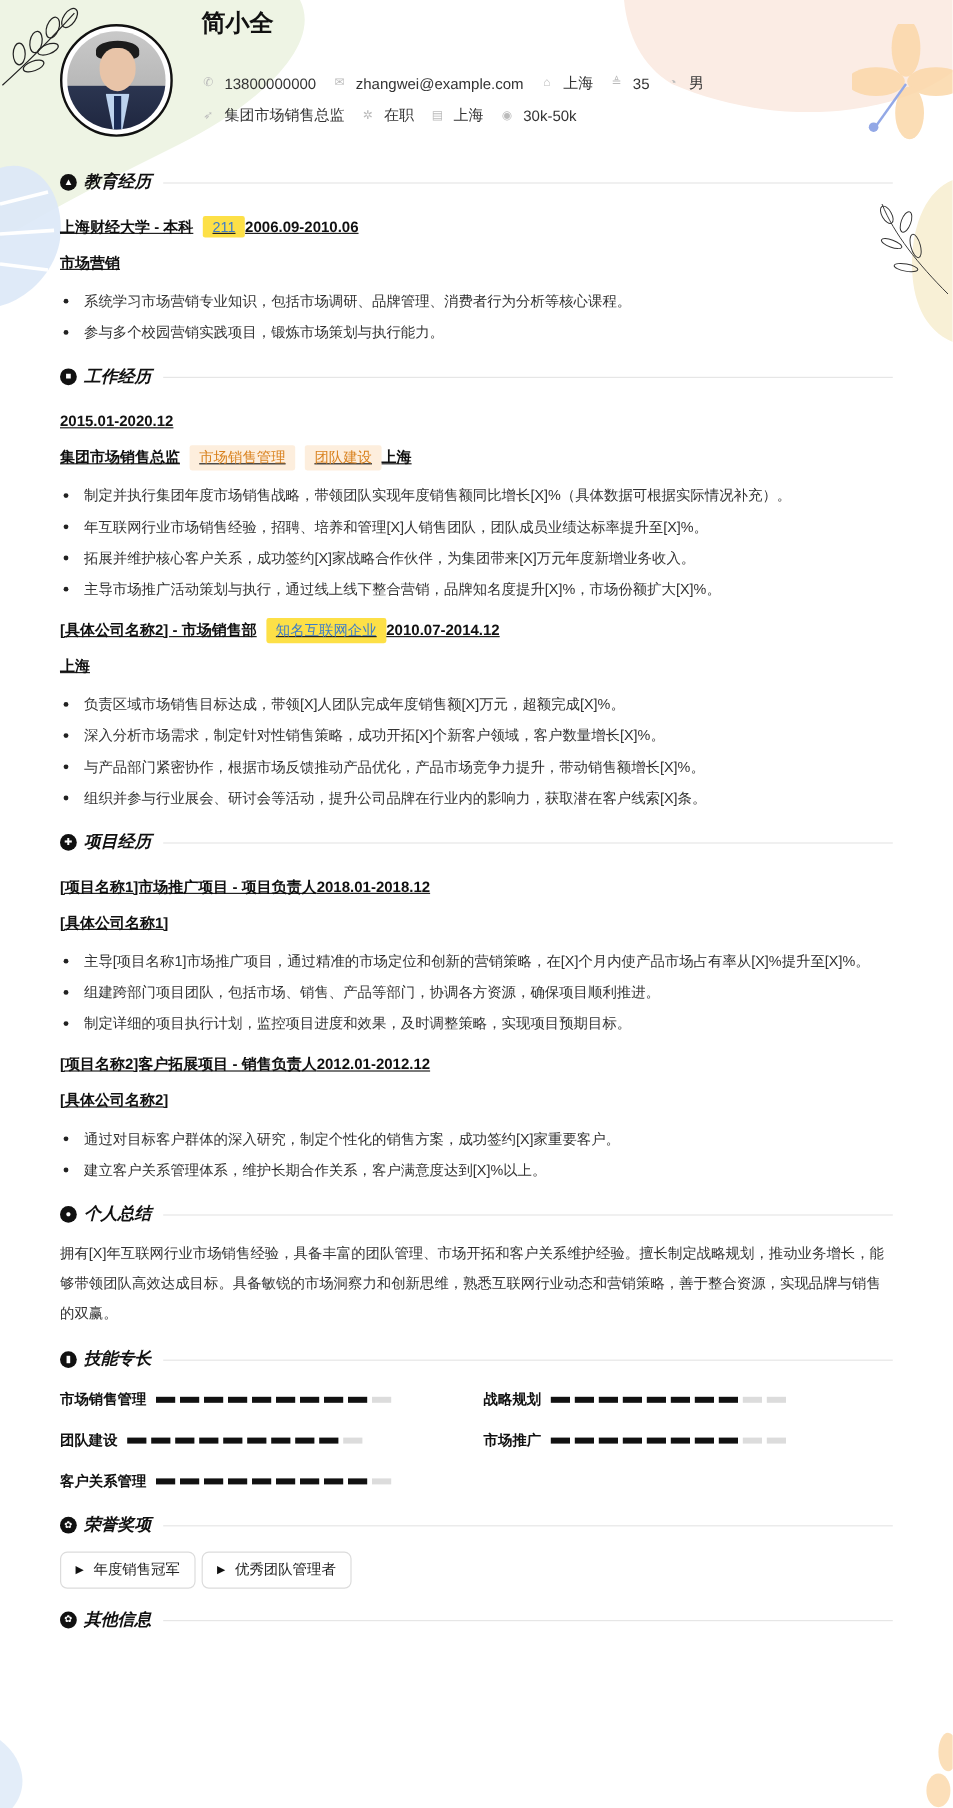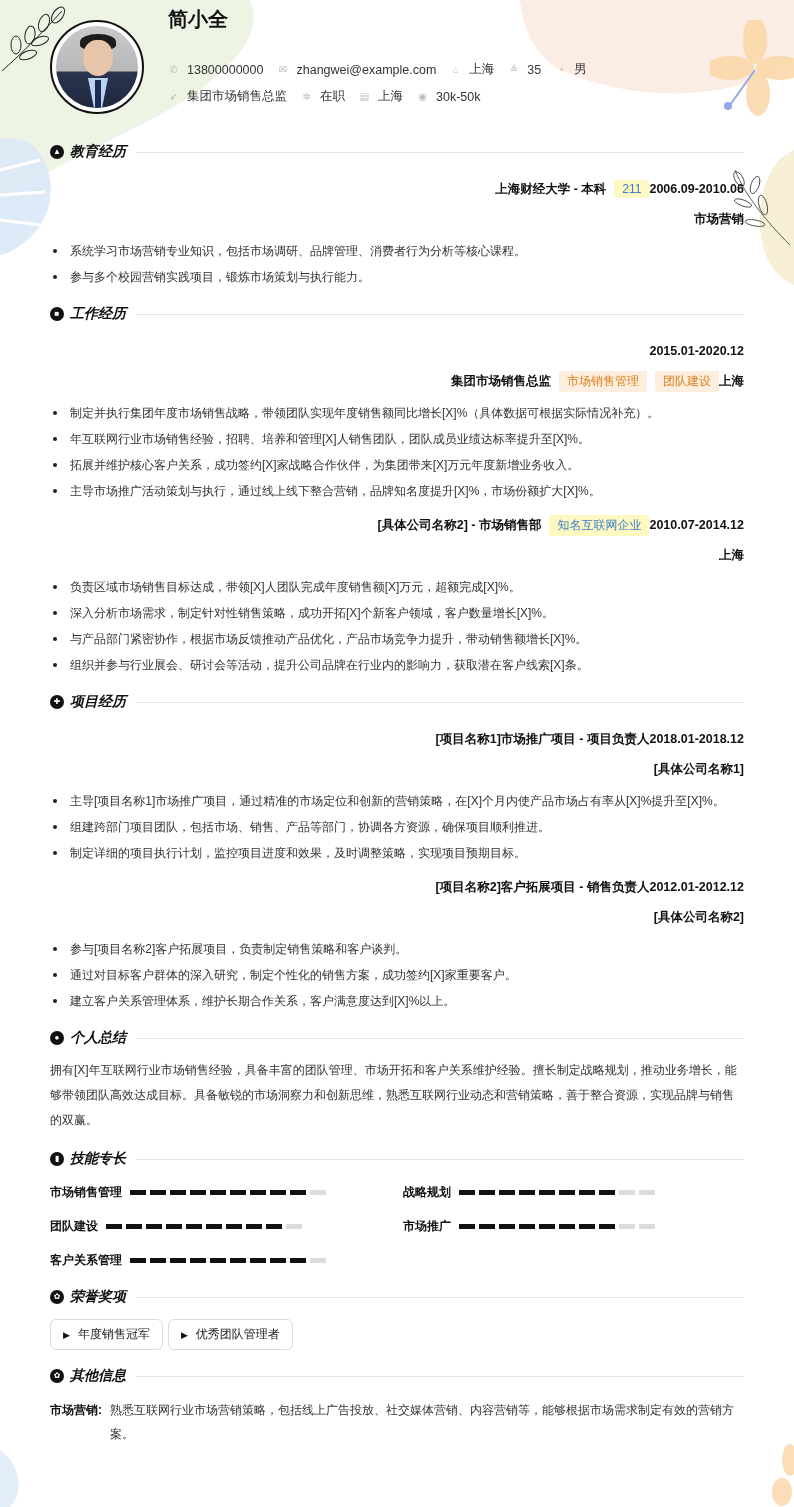--- a/index.html
+++ b/index.html
@@ -47,26 +47,26 @@
   
   .section { margin-top: 12px; }
   .section-title { display: flex; align-items: center; height: 24px; margin-bottom: 10px; }
   .sec-icon {
     width: 14px; height: 14px; border-radius: 50%; background: #111; color: #fff;
     font-size: 8px; line-height: 14px; text-align: center; margin-right: 6px; flex: none;
   }
   .sec-label { font-size: 14px; font-weight: bold; color: #111; margin-right: 10px; white-space: nowrap; font-style: italic; }
   .sec-line { flex: 1; height: 1px; background: #e6e6e6; }
 
-  .row { display: flex; align-items: center; justify-content: flex-end; height: 30px; }
+  .row { display: flex; align-items: center; justify-content: flex-start; height: 30px; text-decoration: underline; }
   .row-left { display: flex; align-items: center; }
   .bold { font-weight: bold; font-size: 12.5px; color: #111; }
   .date { font-weight: bold; font-size: 12.5px; color: #111; }
   .tag { font-size: 12px; padding: 2px 8px; margin-left: 8px; border-radius: 2px; }
-  .tag.blue { background: #fef9c3; color: #3d7cc9; }
+  .tag.blue { background: #fde047; color: #3d7cc9; }
   .tag.orange { background: #fdeedd; color: #d9821f; }
 
   ul.bullets { list-style: none; margin: 4px 0 0 0; }
   ul.bullets li { position: relative; padding-left: 20px; font-size: 12px; color: #333; height: 26px; line-height: 26px; white-space: nowrap; }
   ul.bullets li::before { content: ""; position: absolute; left: 3px; top: 11px; width: 4px; height: 4px; border-radius: 50%; background: #222; }
   .entry { margin-bottom: 6px; }
 
   .summary { font-size: 12px; color: #333; line-height: 25px; margin-top: -2px; }
 
   .skills { display: grid; grid-template-columns: 353px 1fr; row-gap: 12px; margin-top: 2px; }
@@ -299,21 +299,20 @@
 
     <div class="entry">
       <div class="row">
         <span class="bold">[项目名称2]客户拓展项目 - 销售负责人</span>
         <span class="date">2012.01-2012.12</span>
       </div>
       <div class="row">
         <span class="bold">[具体公司名称2]</span>
       </div>
       <ul class="bullets">
-        <li>参与[项目名称2]客户拓展项目，负责制定销售策略和客户谈判。</li>
         <li>通过对目标客户群体的深入研究，制定个性化的销售方案，成功签约[X]家重要客户。</li>
         <li>建立客户关系管理体系，维护长期合作关系，客户满意度达到[X]%以上。</li>
       </ul>
     </div>
   </div>
 
   <div class="section">
     <div class="section-title">
       <span class="sec-icon">●</span>
       <span class="sec-label">个人总结</span>
@@ -424,19 +423,15 @@
       </div>
     </div>
   </div>
 
   <div class="section" style="margin-top:14px">
     <div class="section-title">
       <span class="sec-icon">✿</span>
       <span class="sec-label">其他信息</span>
       <span class="sec-line"></span>
     </div>
-    <div class="other">
-      <span class="other-label">市场营销:</span>
-      <span>熟悉互联网行业市场营销策略，包括线上广告投放、社交媒体营销、内容营销等，能够根据市场需求制定有效的营销方案。</span>
-    </div>
   </div>
 
 </div>
 
 </body></html>

